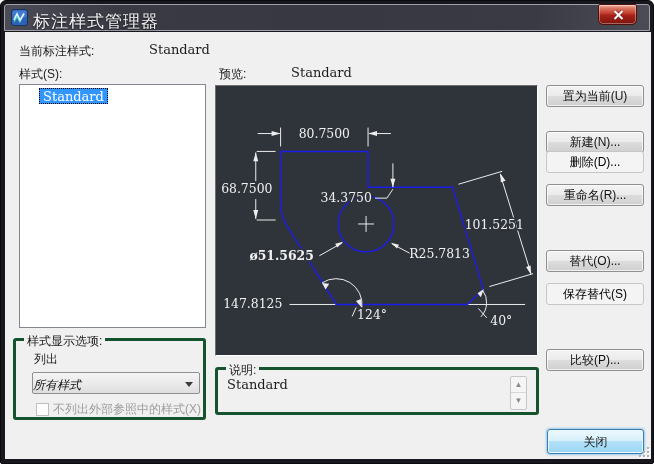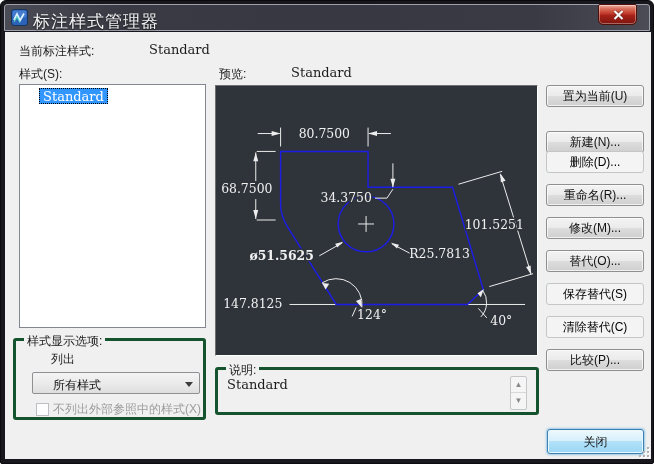--- a/index.html
+++ b/index.html
@@ -56,21 +56,21 @@
   
   .groupbox { position:absolute; border:3px solid #14532d; border-radius:3px; }
   .groupbox .gb-label { position:absolute; left:8px; top:-8px; background:#f0f0f0; padding:0 3px; }
   .gb-options { left:8px; top:306px; width:193px; height:82px; }
   .gb-desc { left:210px; top:335px; width:324px; height:48px; }
 
   
   .combo { position:absolute; left:16px; top:31px; width:168px; height:22px;
     border:1px solid #8e9094; border-radius:2px;
     background:linear-gradient(#f4f4f4,#e9e9e9 60%,#dedede); cursor:pointer; }
-  .combo .combo-text { position:absolute; left:20px; top:4px; font-size:12px; color:#111; }
+  .combo .combo-text { position:absolute; left:0; top:4px; font-size:12px; color:#111;font-style:italic; }
   .combo .arrow { position:absolute; right:6px; top:9px; width:0; height:0;
     border-left:4px solid transparent; border-right:4px solid transparent; border-top:5px solid #3c3c3c; }
 
   
   .checkrow { position:absolute; left:20px; top:60px; display:flex; align-items:center; color:#9d9d9d; }
   .checkbox { width:13px; height:13px; border:1px solid #bcc0c4; background:#fdfdfd; margin-right:4px; }
 
   
   .mini-scroll { position:absolute; right:9px; top:6px; width:17px; height:34px;
     border:1px solid #c4c6c9; border-radius:2px; background:#f5f5f5; }
@@ -170,29 +170,27 @@
           <text class="dimtext" x="142" y="234" text-anchor="start">124°</text>
           <text class="dimtext" x="276" y="240" text-anchor="start">40°</text>
         </g>
       </svg>
     </div>
 
     <button class="btn" style="top:53px;">置为当前(U)</button>
     <button class="btn" style="top:92px;margin-top:7px;">新建(N)...</button>
     <button class="btn disabled" style="top:119px;">删除(D)...</button>
     <button class="btn" style="top:152px;">重命名(R)...</button>
-    <button class="btn" style="top:185px;">修改(M)...</button>
     <button class="btn" style="top:218px;">替代(O)...</button>
     <button class="btn disabled" style="top:251px;">保存替代(S)</button>
-    <button class="btn disabled" style="top:284px;">清除替代(C)</button>
     <button class="btn" style="top:317px;">比较(P)...</button>
 
     <div class="groupbox gb-options">
       <span class="gb-label">样式显示选项:</span>
-      <span class="lbl" style="left:18px; top:10px;margin-left:17px;">列出</span>
+      <span class="lbl" style="left:18px; top:10px;">列出</span>
       <div class="combo">
         <span class="combo-text">所有样式</span>
         <span class="arrow"></span>
       </div>
       <div class="checkrow">
         <span class="checkbox"></span>
         <span>不列出外部参照中的样式(X)</span>
       </div>
     </div>
 

